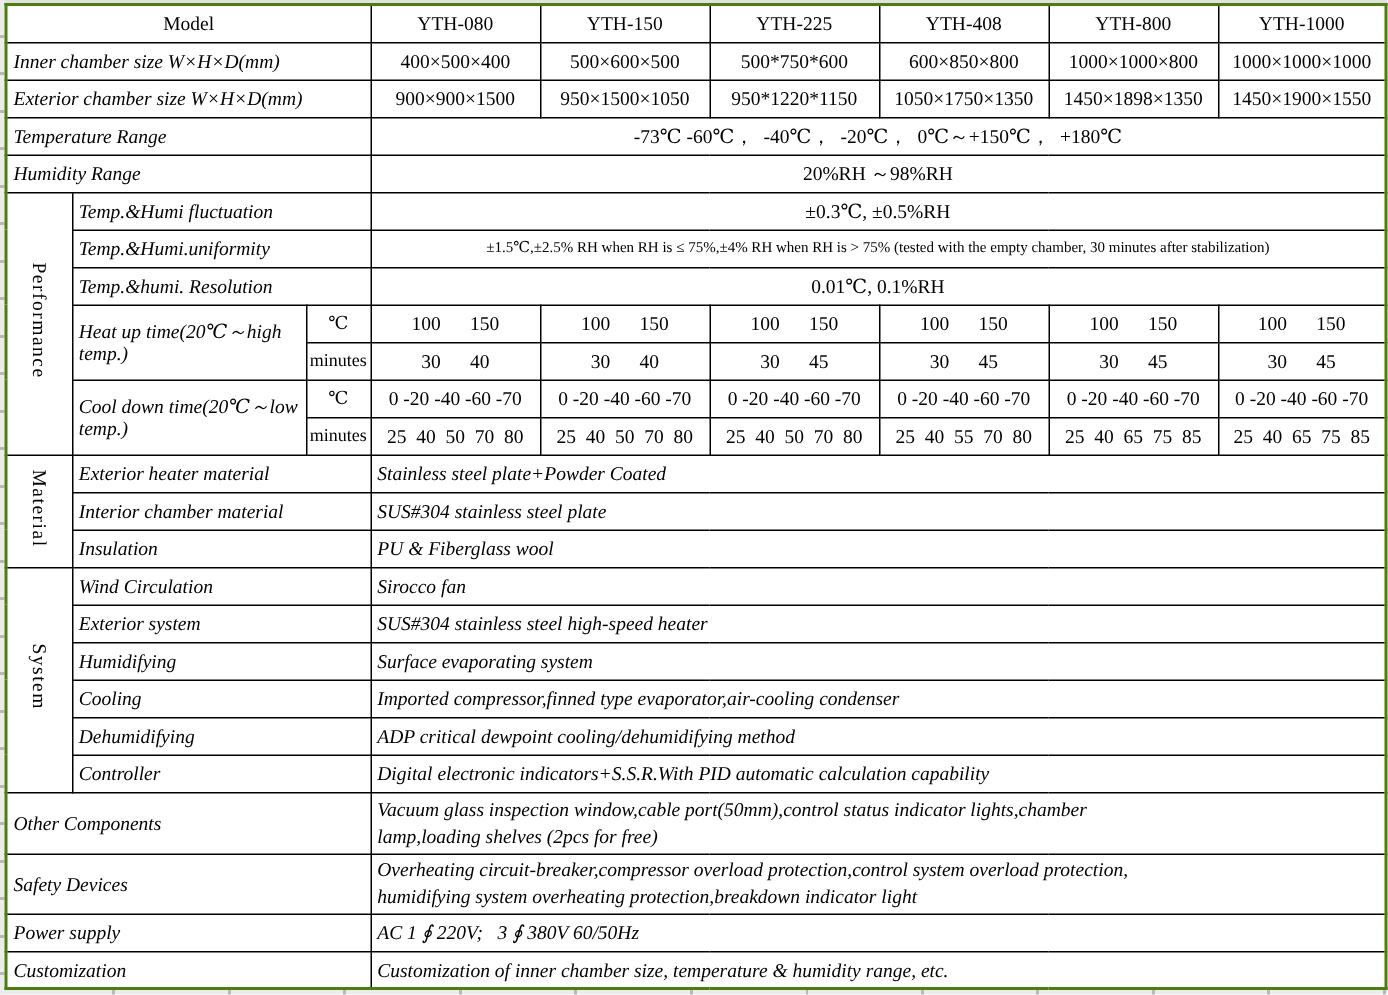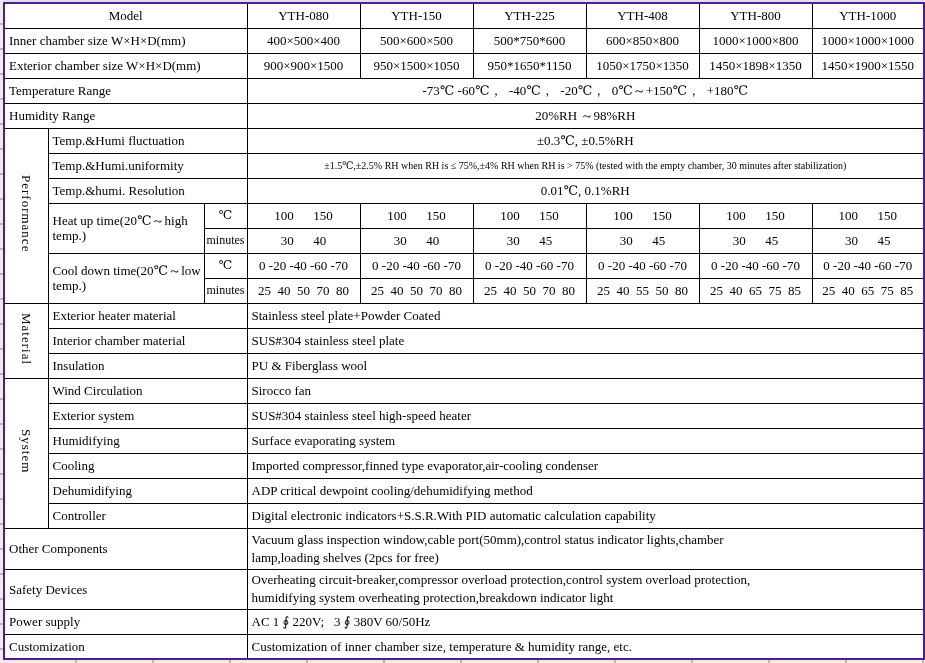--- a/index.html
+++ b/index.html
@@ -21,34 +21,34 @@
   }
   .edge-bottom {
     position:absolute; left:0; bottom:0; width:925px; height:4px;
     background:repeating-linear-gradient(to right, #ececec 0px, #ececec 75px, #b8b8b8 75px, #b8b8b8 77px);
   }
   table.spec {
     position:absolute; left:3px; top:2px;
     border-collapse:collapse;
     table-layout:fixed;
     width:920px;
-    border:2px solid #4c1d95;
+    border:2px solid #4d7c0f;
     font-size:13px;
     line-height:15px;
   }
   table.spec td {
     border:1px solid #000;
     padding:0;
     vertical-align:middle;
     overflow:hidden;
   }
   tr.h25 { height:25px; }
   tr.h41 { height:41px; }
   tr.h40 { height:40px; }
-  .l  { text-align:left; padding-left:4px !important; padding-right:2px !important; }
+  .l  { text-align:left; padding-left:4px !important; padding-right:2px !important;font-style:italic; }
   .c  { text-align:center; }
   .pre { white-space:pre;margin-left:20px; }
   .wrap { white-space:pre-line; line-height:18px; }
   .fit { font-size:10px; white-space:nowrap; }
   .unit { font-size:12px; text-align:center; }
   .vcell { text-align:center; }
   .vt {
     writing-mode:vertical-rl;
     display:inline-block;
     letter-spacing:1px;
@@ -93,21 +93,21 @@
     <td class="c">500*750*600</td>
     <td class="c">600×850×800</td>
     <td class="c">1000×1000×800</td>
     <td class="c">1000×1000×1000</td>
   </tr>
 
   <tr class="h25">
     <td colspan="3" class="l">Exterior chamber size W×H×D(mm)</td>
     <td class="c">900×900×1500</td>
     <td class="c">950×1500×1050</td>
-    <td class="c">950*1650*1150</td>
+    <td class="c">950*1220*1150</td>
     <td class="c">1050×1750×1350</td>
     <td class="c">1450×1898×1350</td>
     <td class="c">1450×1900×1550</td>
   </tr>
 
   <tr class="h25">
     <td colspan="3" class="l">Temperature Range</td>
     <td colspan="6" class="c pre">-73℃ -60℃，  -40℃，  -20℃，  0℃～+150℃，  +180℃</td>
   </tr>
 
@@ -164,21 +164,21 @@
     <td class="c pre">0 -20 -40 -60 -70</td>
     <td class="c pre">0 -20 -40 -60 -70</td>
     <td class="c pre">0 -20 -40 -60 -70</td>
   </tr>
 
   <tr class="h25">
     <td class="unit">minutes</td>
     <td class="c pre">25  40  50  70  80</td>
     <td class="c pre">25  40  50  70  80</td>
     <td class="c pre">25  40  50  70  80</td>
-    <td class="c pre">25  40  55  50  80</td>
+    <td class="c pre">25  40  55  70  80</td>
     <td class="c pre">25  40  65  75  85</td>
     <td class="c pre">25  40  65  75  85</td>
   </tr>
 
   <tr class="h25">
     <td rowspan="3" class="vcell">
       <span class="vt">Material</span>
     </td>
     <td colspan="2" class="l">Exterior heater material</td>
     <td colspan="6" class="l">Stainless steel plate+Powder Coated</td>

